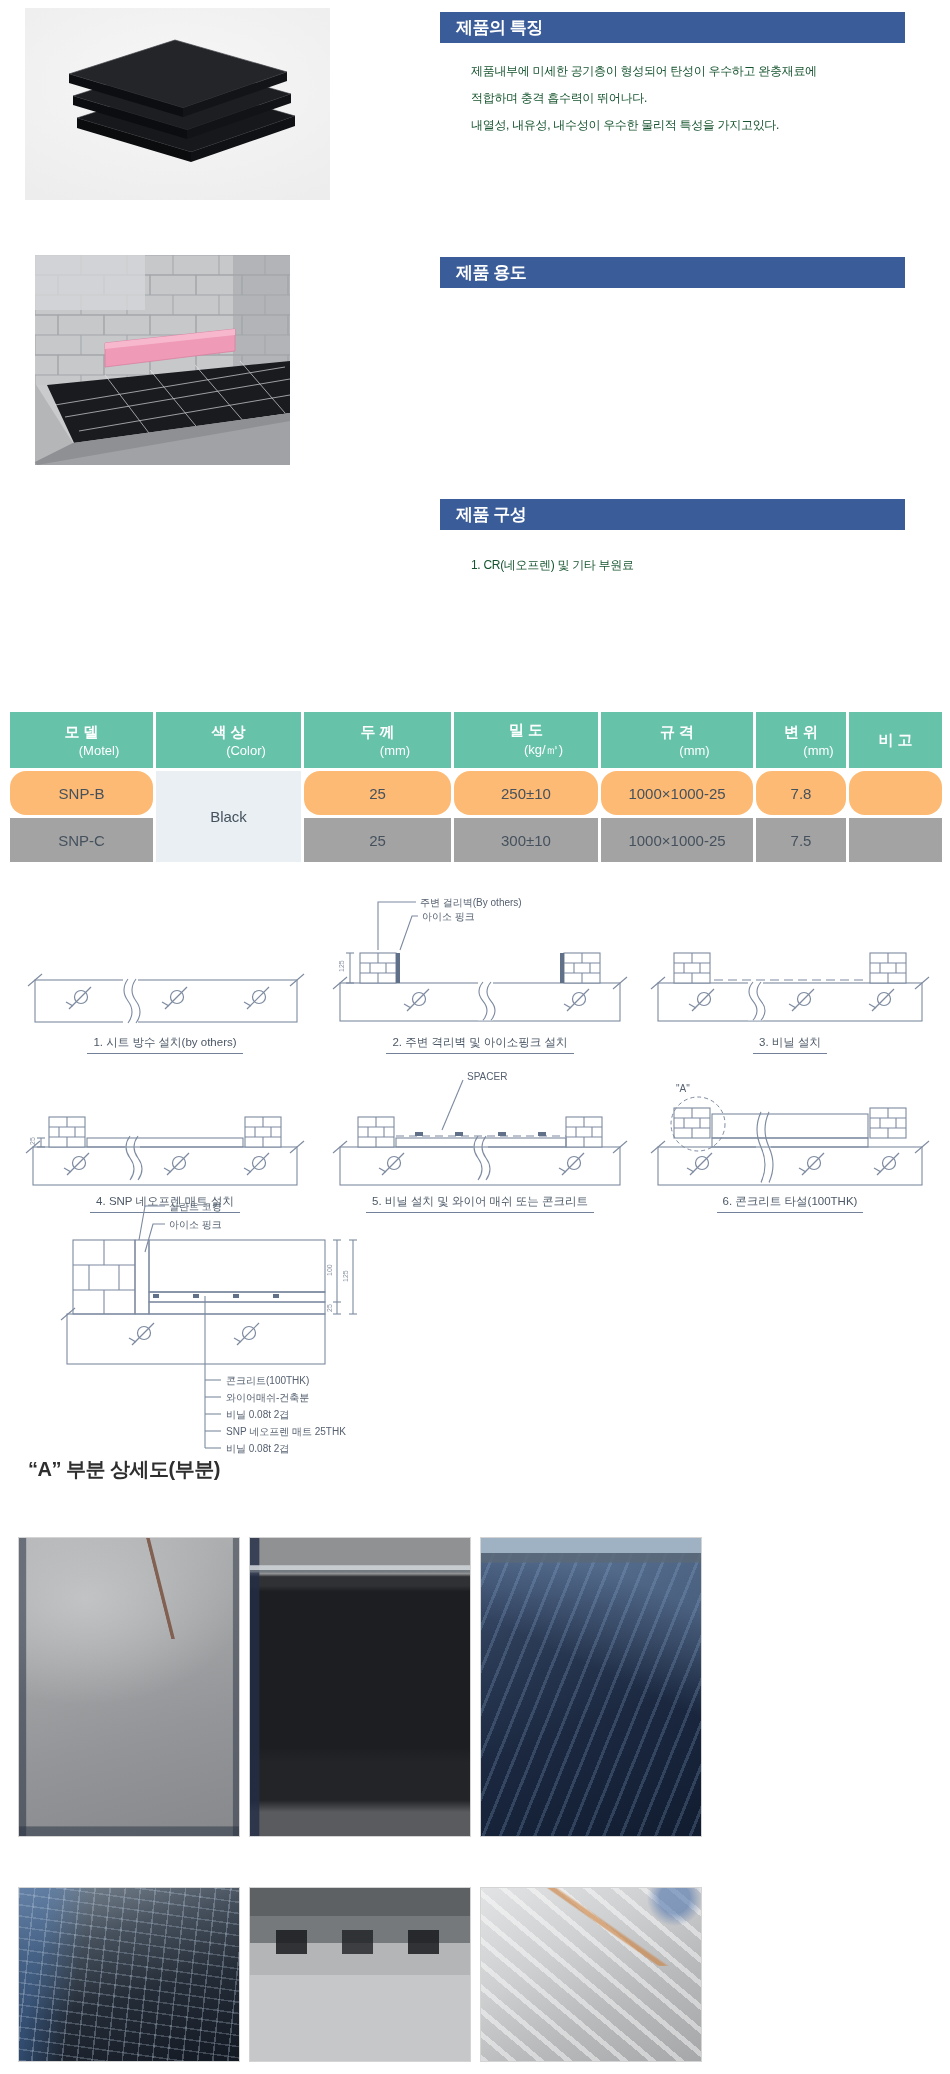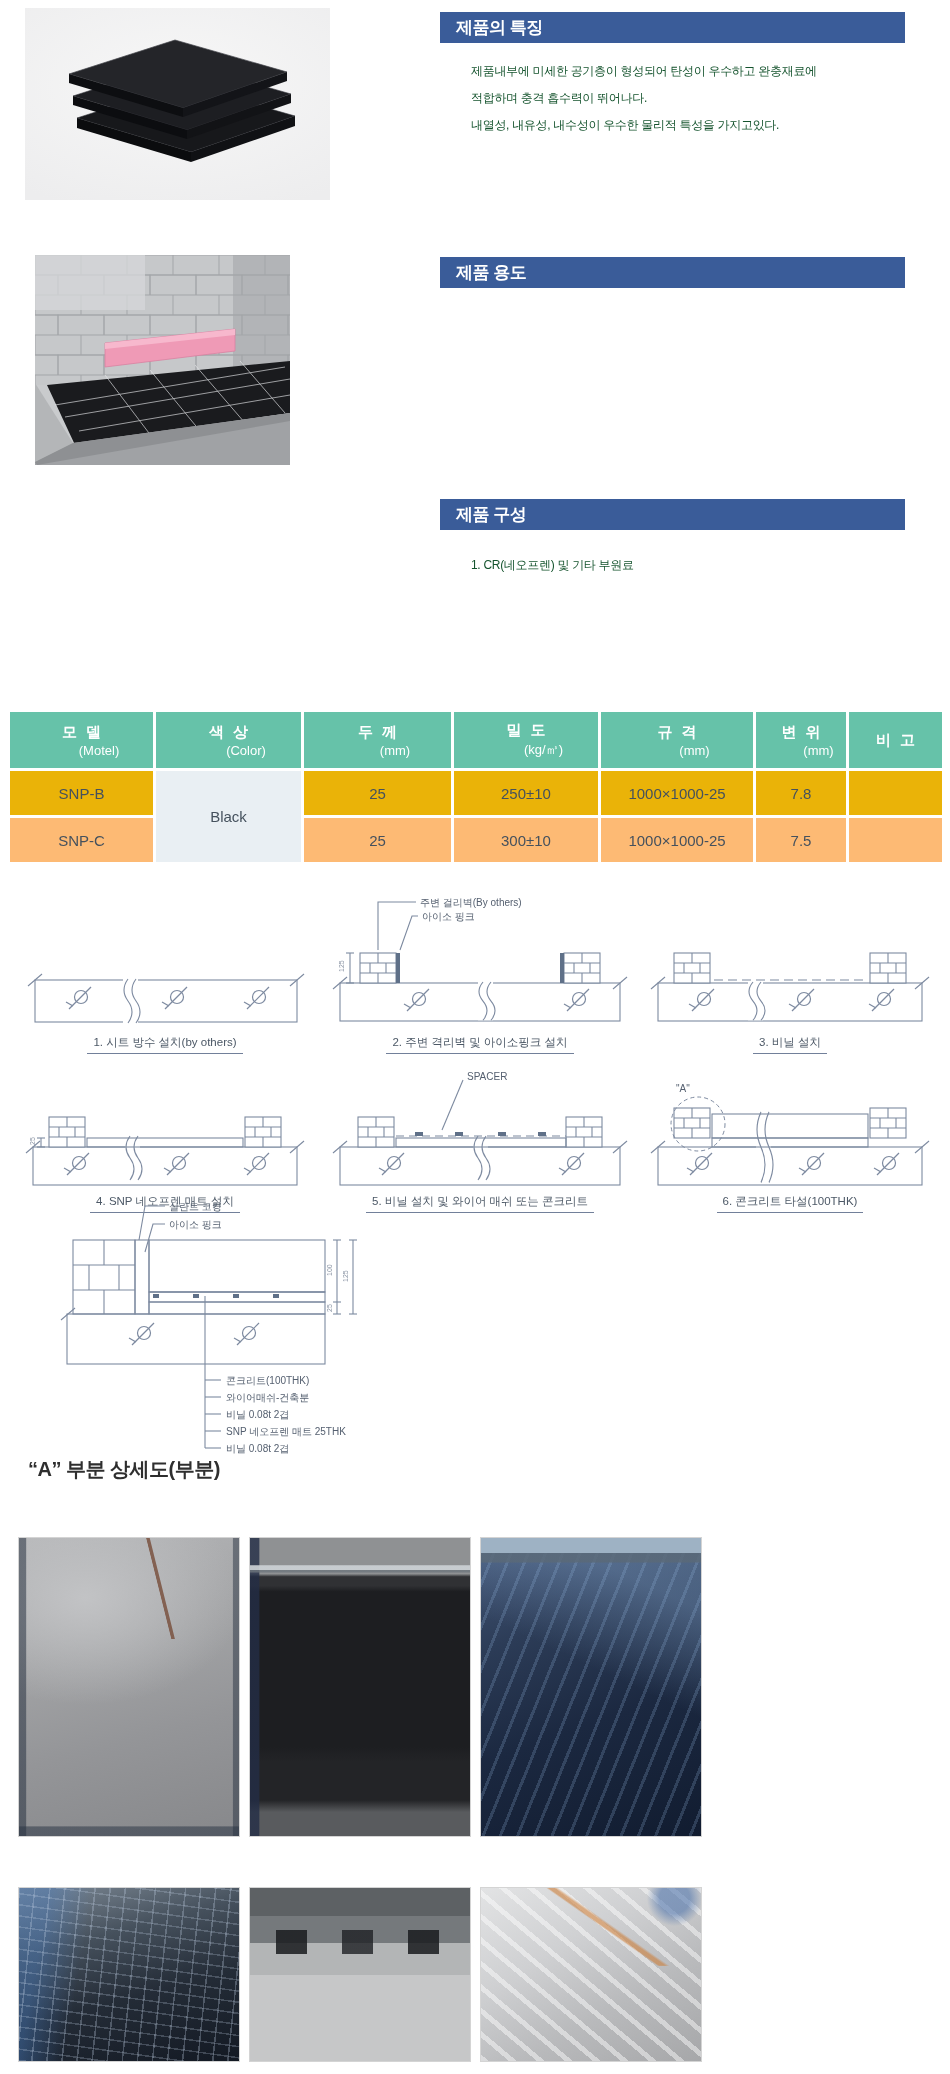--- a/index.html
+++ b/index.html
@@ -22,26 +22,26 @@
                 background: radial-gradient(80% 70% at 50% 40%, #f7f7f7 0%, #ededee 100%); }
   
   .render-photo { position:absolute; left:35px; top:255px; width:255px; height:210px; background:#c9cbcd; }
 
   
   .spec-table { position:absolute; left:10px; top:712px; width:932px;
                 display:grid; grid-template-columns:143px 145px 147px 144px 152px 90px 93px;
                 grid-template-rows:56px 44px 44px; column-gap:3px; row-gap:3px; background:#fff; }
   .th { background:#66c2a9; color:#fff; display:flex; flex-direction:column;
         align-items:center; justify-content:center; }
-  .th .ko { font-size:15px; font-weight:600;font-family:Liberation Mono, monospace; }
+  .th .ko { font-size:15px; font-weight:600; }
   .th .sub { font-size:13px; font-weight:400; margin-top:1px;margin-left:35px; }
   .td { display:flex; align-items:center; justify-content:center;
         font-size:15px; color:#45515d; }
-  .r1 { background:#eab308; }
-  .r2 { background:#fdba74; }
+  .r1 { background:#fdba74;border-radius:16px; }
+  .r2 { background:#a3a3a3; }
   .merge { background:#e9eff3; grid-column:2; grid-row:2 / span 2; }
   .c1r2{grid-column:1;grid-row:2}.c3r2{grid-column:3;grid-row:2}.c4r2{grid-column:4;grid-row:2}
   .c5r2{grid-column:5;grid-row:2}.c6r2{grid-column:6;grid-row:2}.c7r2{grid-column:7;grid-row:2}
   .c1r3{grid-column:1;grid-row:3}.c3r3{grid-column:3;grid-row:3}.c4r3{grid-column:4;grid-row:3}
   .c5r3{grid-column:5;grid-row:3}.c6r3{grid-column:6;grid-row:3}.c7r3{grid-column:7;grid-row:3}
 
   
   .diag-row { position:absolute; left:10px; width:930px; display:flex; }
   .diag-row1 { top:888px; }
   .diag-row2 { top:1062px; }

